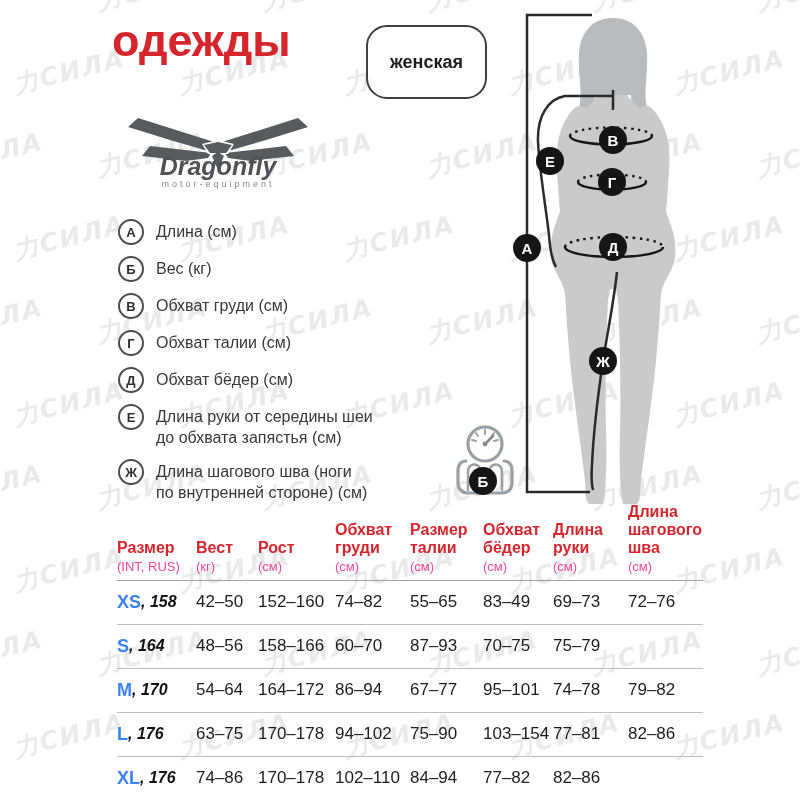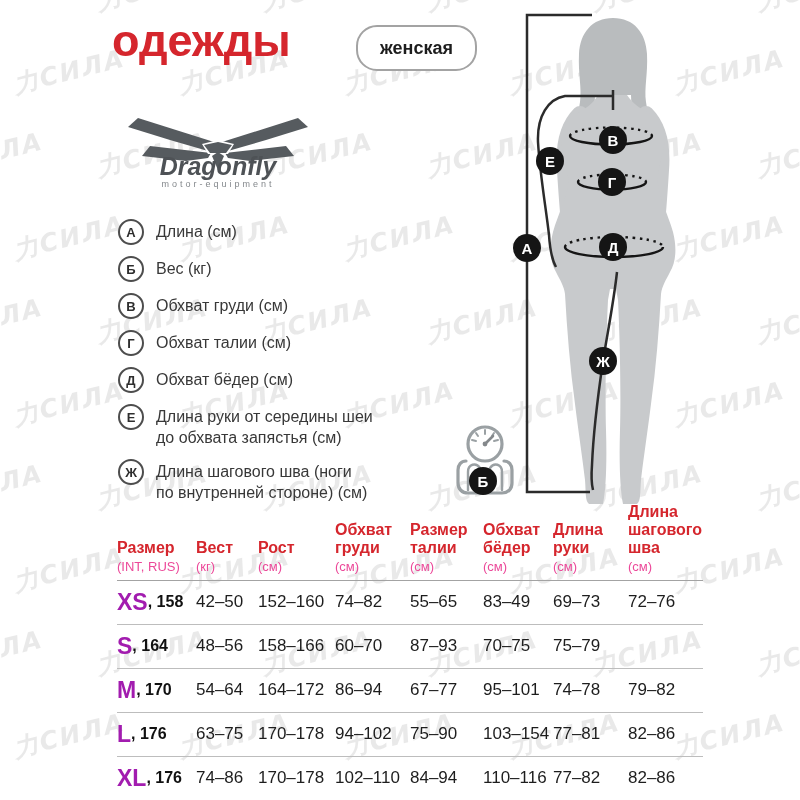--- a/index.html
+++ b/index.html
@@ -6,44 +6,44 @@
   .page{position:relative;width:800px;height:800px;background:#ffffff;overflow:hidden;
         font-family:"Liberation Sans",sans-serif;}
   
   .wm-layer{position:absolute;inset:0;overflow:hidden;z-index:0;}
   .wm{position:absolute;font-family:"DejaVu Sans",sans-serif;font-style:italic;font-weight:600;
       font-size:25px;letter-spacing:2px;color:rgba(70,70,70,0.12);transform:rotate(-14deg);
       white-space:nowrap;}
   
   .title{position:absolute;left:112px;top:16px;z-index:2;color:#d5262d;font-weight:800;
          font-size:45px;line-height:50px;text-align:center;letter-spacing:0;}
-  .badge{position:absolute;left:356px;top:25px;z-index:2;height:38px;display:flex;align-items:center;
-         padding:2px 22px;border:2px solid #a3a3a3;border-radius:21px;background:#fff;
+  .badge{position:absolute;left:366px;top:25px;z-index:2;height:38px;display:flex;align-items:center;
+         padding:16px 22px;border:2px solid #404040;border-radius:21px;background:#fff;
          font-size:18px;font-weight:600;color:#1d1d1d;}
   .logo{position:absolute;left:118px;top:112px;z-index:2;}
   
   .legend{position:absolute;left:118px;top:219px;z-index:2;}
   .lg-item{display:flex;align-items:flex-start;margin-bottom:11px;}
   .lg-circle{flex:0 0 auto;width:22px;height:22px;border:2px solid #4d4d4d;border-radius:50%;
              background:#fff;display:flex;align-items:center;justify-content:center;
              font-size:13px;font-weight:700;color:#2e2e2e;margin-right:12px;}
   .lg-label{font-size:16px;color:#383838;line-height:1.32;white-space:pre-line;padding-top:2px;max-width:250px;}
   
   .figure{position:absolute;left:430px;top:0;z-index:1;}
   
   .size-table{position:absolute;left:117px;top:503px;z-index:2;display:grid;
               grid-template-columns:79px 62px 77px 75px 73px 70px 75px 75px;width:586px;}
   .th{align-self:end;padding-bottom:6px;}
   .th .lbl{color:#d5262d;font-size:16px;font-weight:700;line-height:1.12;}
   .th .unit{color:#ec4899;font-size:13px;margin-top:2px;}
   .sep{grid-column:1/-1;border-top:1.5px solid #a3a3a3;height:0;}
   .sep-row{grid-column:1/-1;border-top:1px solid #bdbdbd;height:0;}
   .td{min-height:43px;display:flex;align-items:center;font-size:17px;color:#1d1d1d;}
-  .td-size .int{font-size:23px;font-weight:700;color:#a21caf;}
-  .td-size .rus{font-size:16px;font-weight:700;color:#111;}
+  .td-size .int{font-size:18px;font-weight:700;color:#3b82f6;}
+  .td-size .rus{font-size:16px;font-weight:700;color:#111;font-style:italic;}
 </style>
 </head>
 <body>
 
 <div class="page">
 
   <div class="wm-layer">
       <span class="wm" style="left: -70px; top: -28px;">力СИЛА</span>
       <span class="wm" style="left: 95px; top: -28px;">力СИЛА</span>
       <span class="wm" style="left: 260px; top: -28px;">力СИЛА</span>
@@ -330,18 +330,17 @@
     <div class="sep-row"></div>
 
     <div class="td td-size">
         <span class="int">XL</span>
         <span class="rus">, 176</span>
       </div>
     <div class="td">74–86</div>
     <div class="td">170–178</div>
     <div class="td">102–110</div>
     <div class="td">84–94</div>
-    <div class="td">110–116</div>
     <div class="td">77–82</div>
     <div class="td">82–86</div>
   </div>
 
 </div>
 
 </body></html>

